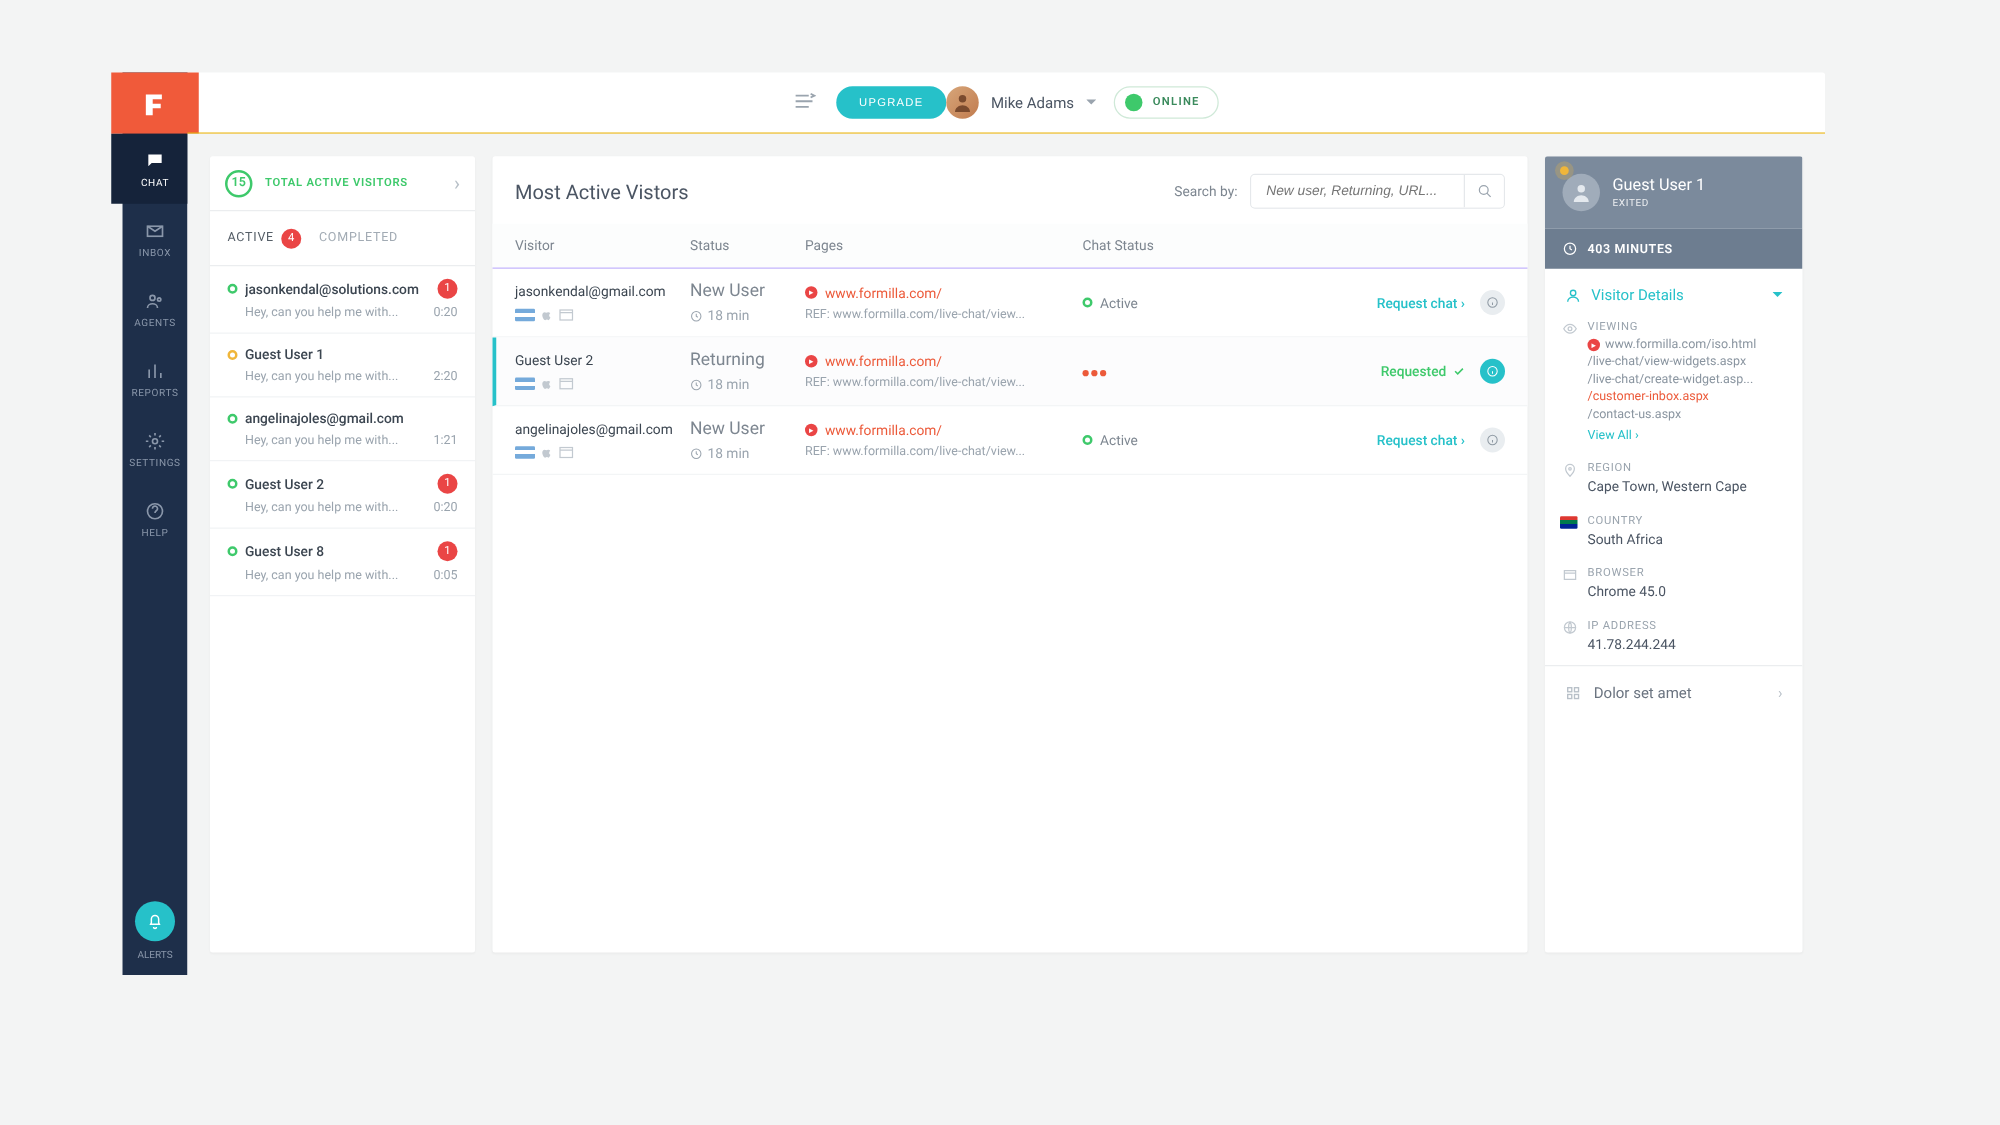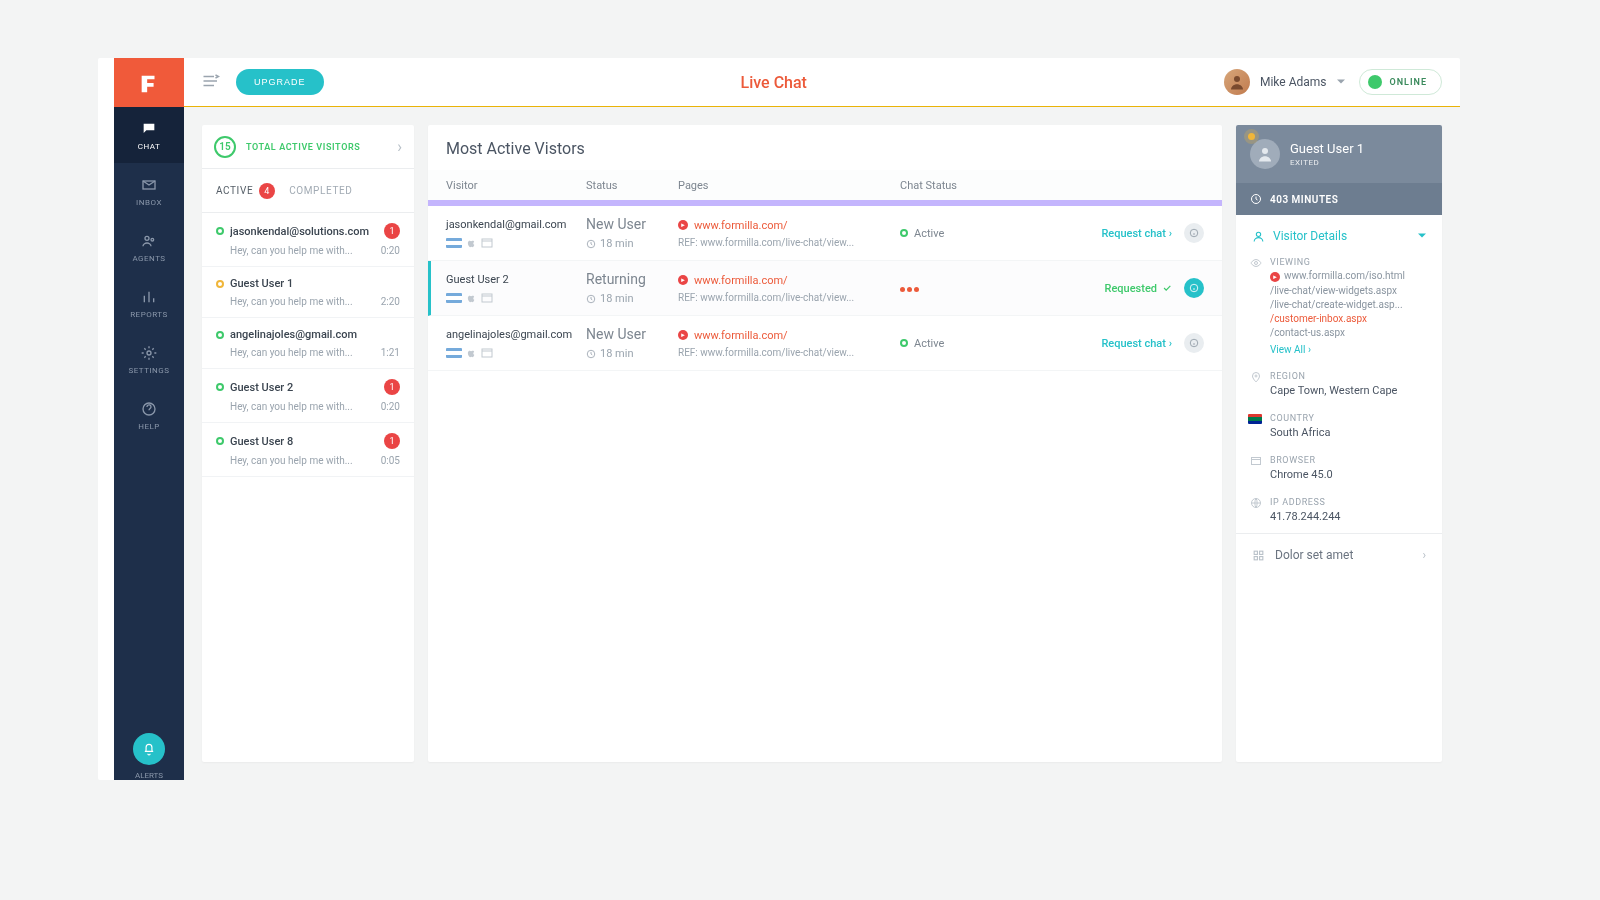--- a/index.html
+++ b/index.html
@@ -1,25 +1,25 @@
 <!DOCTYPE html>
 <html><head>
 <meta charset="utf-8">
 <style>
 * { box-sizing: border-box; margin: 0; padding: 0; }
 body { font-family: -apple-system, BlinkMacSystemFont, "Segoe UI", Roboto, Helvetica, Arial, sans-serif; background: #f3f4f4; width: 1600px; height: 900px; overflow: hidden; position: relative; }
 .app { position: absolute; left: 98px; top: 58px; right: 140px; bottom: 120px; background: #fff; display: flex; border-radius: 2px; }
-.sidebar { width: 70px; background: #1e2f4a; display: flex; flex-direction: column; align-items: center; margin-left: 16px; }
+.sidebar { width: 52px; background: #1e2f4a; display: flex; flex-direction: column; align-items: center; }
 .brand { width: 70px; height: 49px; background: #f05a3a; display: flex; align-items: center; justify-content: center; }
 .brand svg { width: 22px; height: 22px; }
 .nav-item { width: 70px; padding: 14px 0 12px 0; text-align: center; color: #8a97aa; font-size: 8px; letter-spacing: 0.5px; cursor: pointer; }
 .nav-item.active { background: #15233a; color: #fff; }
 .nav-item .nicon { display: block; margin: 0 auto 5px auto; height: 16px; width: 16px; }
 .nav-spacer { flex: 1; }
-.alerts { width: 70px; text-align: center; padding-bottom: 0; color: #8a97aa; font-size: 8px; }
+.alerts { width: 70px; text-align: center; padding-bottom: 12px; color: #8a97aa; font-size: 8px; }
 .alerts .bell { width: 32px; height: 32px; border-radius: 50%; background: #26c1c9; margin: 0 auto 6px auto; display: flex; align-items: center; justify-content: center; }
 
 .main { flex: 1; display: flex; flex-direction: column; }
 .topbar { height: 49px; border-bottom: 1px solid #eab308; display: flex; align-items: center; padding: 0 18px; justify-content: center; }
 .menu-toggle { color: #9aa4ae; margin-right: 16px; }
 .upgrade { background: #26c1c9; color: #fff; font-size: 9px; letter-spacing: 1px; padding: 8px 18px; border-radius: 16px; border: none; cursor: pointer; }
 .title { flex: 1; text-align: center; color: #ec5a3a; font-size: 16px; font-weight: 500; }
 .user-chip { display: flex; align-items: center; gap: 10px; margin-right: 14px; cursor: pointer; }
 .avatar { width: 26px; height: 26px; border-radius: 50%; background: linear-gradient(135deg,#d7a67a,#c17b4e); display: flex; align-items: center; justify-content: center; overflow: hidden; }
 .avatar svg { width: 18px; height: 18px; }
@@ -52,21 +52,21 @@
 
 .midcol { flex: 1; background: #fff; border-radius: 2px; box-shadow: 0 1px 2px rgba(0,0,0,0.04); padding: 14px 0; }
 .midhead { display: flex; align-items: center; padding: 0 18px 12px 18px; }
 .midtitle { font-size: 16px; color: #4b5563; }
 .search-wrap { margin-left: auto; display: flex; align-items: center; gap: 10px; }
 .search-label { font-size: 11px; color: #7d8690; }
 .search-box { display: flex; border: 1px solid #e5e8eb; border-radius: 4px; overflow: hidden; }
 .search-input { border: none; padding: 7px 12px; font-size: 11px; color: #6b7480; width: 170px; font-style: italic; outline: none; }
 .search-btn { border: none; border-left: 1px solid #e5e8eb; background: #fff; width: 32px; cursor: pointer; color: #9aa4ae; display:flex;align-items:center;justify-content:center;}
 
-.thead { display: flex; padding: 0 18px; font-size: 11px; color: #7d8690; border-bottom: 6px solid #c4b5fd; height: 36px; align-items: center; background: #fcfdfd; }
+.thead { display: flex; padding: 0 18px; font-size: 11px; color: #7d8690; border-bottom: 1px solid #c4b5fd; height: 36px; align-items: center; background: #fcfdfd; }
 .th-visitor { width: 140px; }
 .th-status { width: 92px; }
 .th-pages { width: 222px; }
 .th-chat { width: 120px; }
 .th-action { flex: 1; }
 
 .trow { display: flex; align-items: center; padding: 10px 18px; border-bottom: 1px solid #f3f5f6; }
 .trow.selected { background: #fcfcfd; border-left: 3px solid #26c1c9; padding-left: 15px; }
 .trow .tcell { font-size: 11px; color: #6b7480; }
 .cell-visitor { width: 140px; }
@@ -177,21 +177,20 @@
   </div>
 
   <div class="main">
     <div class="topbar">
       <span class="menu-toggle">
         <svg width="18" height="14" viewBox="0 0 24 18" fill="none" stroke="currentColor" stroke-width="2">
             <path d="M2 3h14M2 9h18M2 15h14M18 1l4 2-4 2"></path>
           </svg>
       </span>
       <button class="upgrade">UPGRADE</button>
-      <div class="title">Live Chat</div>
       <div class="user-chip">
         <div class="avatar">
           <svg viewBox="0 0 24 24" fill="#7a4a2e">
               <circle cx="12" cy="8" r="4"></circle>
               <path d="M4 22c0-4 4-7 8-7s8 3 8 7z"></path>
             </svg>
         </div>
         <span class="user-name">Mike Adams</span>
         <svg width="8" height="8" viewBox="0 0 10 6" fill="#9aa4ae">
             <path d="M0 0l5 5 5-5z"></path>
@@ -275,20 +274,32 @@
       <span class="preview">Hey, can you help me with...</span>
       <span class="time">0:05</span>
     </div>
             </div>
           </div>
       </div>
 
       <div class="midcol">
         <div class="midhead">
           <div class="midtitle">Most Active Vistors</div>
+          <div class="search-wrap">
+            <span class="search-label">Search by:</span>
+            <div class="search-box">
+              <input class="search-input" placeholder="New user, Returning, URL..." style="">
+              <button class="search-btn">
+                <svg width="12" height="12" viewBox="0 0 24 24" fill="none" stroke="currentColor" stroke-width="2">
+                    <circle cx="10" cy="10" r="7"></circle>
+                    <path d="M21 21l-6-6"></path>
+                  </svg>
+              </button>
+            </div>
+          </div>
         </div>
         <div class="thead">
           <div class="th-visitor">Visitor</div>
           <div class="th-status">Status</div>
           <div class="th-pages">Pages</div>
           <div class="th-chat">Chat Status</div>
           <div class="th-action"></div>
         </div>
         <div id="table-body">
             <div class="trow">

